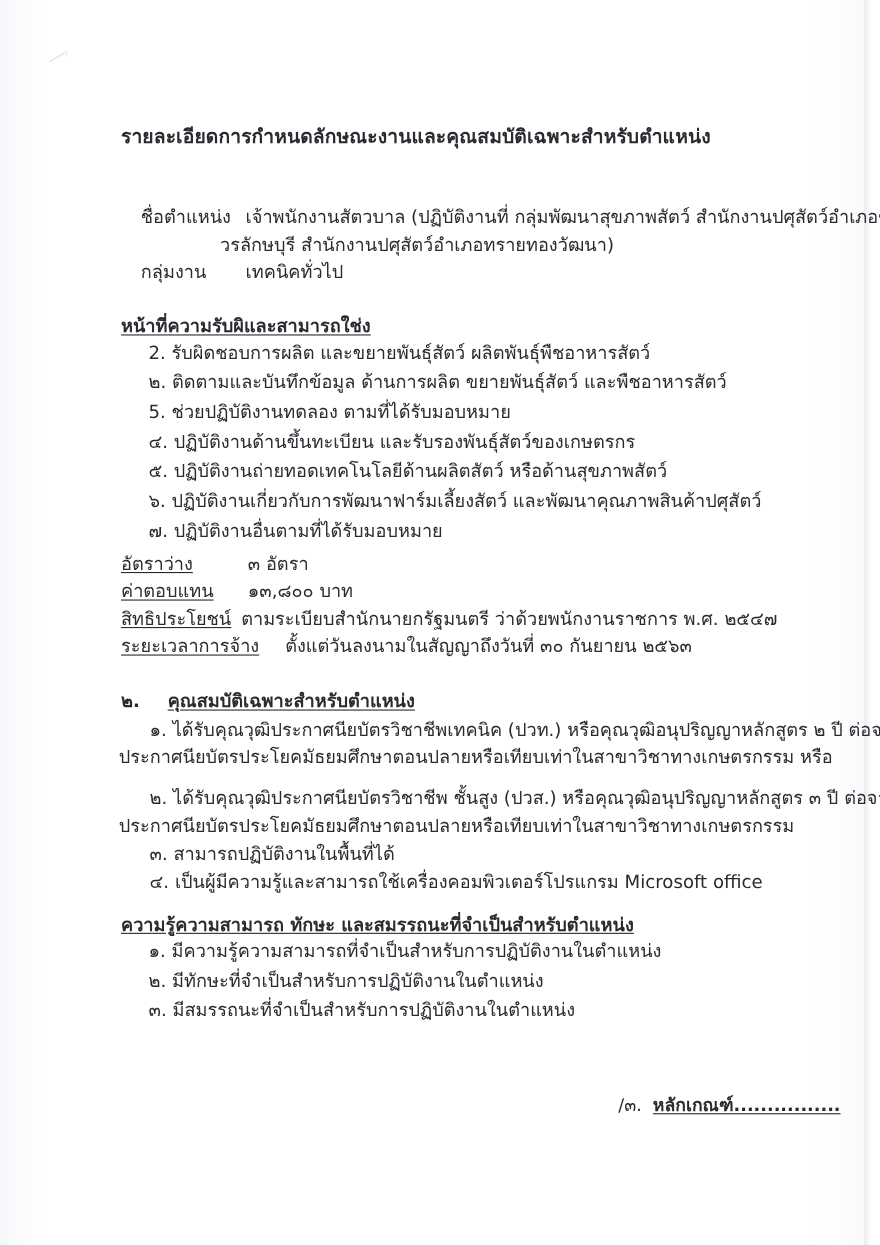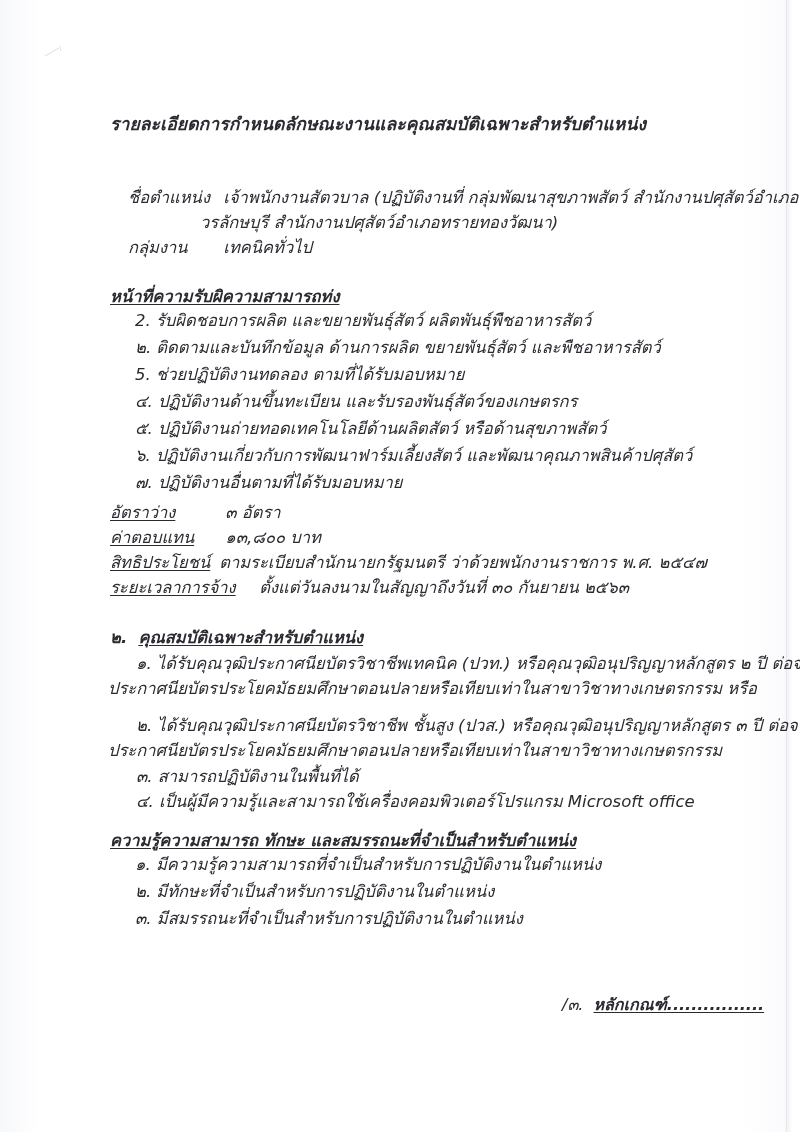--- a/index.html
+++ b/index.html
@@ -13,21 +13,20 @@
   }
   .page {
     position: relative;
     width: 800px;
     height: 1132px;
     margin: 0;
     background: #a3a3a3;
     overflow: hidden;
     box-sizing: border-box;
     color: #2a2a30;
-    font-style: italic;
   }
   
   .paper-tint {
     position: absolute;
     inset: 0;
     background:
       linear-gradient(90deg, #f7f8fb 0px, #ffffff 40px, #ffffff 740px, #fbfbfd 784px, #f2f3f6 788px, #ffffff 792px, #ffffff 800px),
       linear-gradient(180deg, #f6f7fa 0px, #ffffff 36px, #ffffff 1090px, #f8f9fc 1132px);
     pointer-events: none;
   }
@@ -133,21 +132,21 @@
       <span class="label-col" style="width:90px;">ชื่อตำแหน่ง</span>
       <span>เจ้าพนักงานสัตวบาล (ปฏิบัติงานที่ กลุ่มพัฒนาสุขภาพสัตว์ สำนักงานปศุสัตว์อำเภอขาณุ</span>
     </div>
     <div class="row" style="left:200px; top:210px;">วรลักษบุรี สำนักงานปศุสัตว์อำเภอทรายทองวัฒนา)</div>
 
     <div class="row" style="left:128px; top:235px;">
       <span class="label-col" style="width:90px;">กลุ่มงาน</span>
       <span>เทคนิคทั่วไป</span>
     </div>
 
-    <div class="section-head" style="top:283px;">หน้าที่ความรับผิความสามารถท่ง</div>
+    <div class="section-head" style="top:283px;">หน้าที่ความรับผิและสามารถใช่ง</div>
 
     <ul class="list" style="top:307px;">
       <li>2. รับผิดชอบการผลิต และขยายพันธุ์สัตว์ ผลิตพันธุ์พืชอาหารสัตว์</li>
       <li>๒. ติดตามและบันทึกข้อมูล ด้านการผลิต ขยายพันธุ์สัตว์ และพืชอาหารสัตว์</li>
       <li>5. ช่วยปฏิบัติงานทดลอง ตามที่ได้รับมอบหมาย</li>
       <li>๔. ปฏิบัติงานด้านขึ้นทะเบียน และรับรองพันธุ์สัตว์ของเกษตรกร</li>
       <li>๕. ปฏิบัติงานถ่ายทอดเทคโนโลยีด้านผลิตสัตว์ หรือด้านสุขภาพสัตว์</li>
       <li>๖. ปฏิบัติงานเกี่ยวกับการพัฒนาฟาร์มเลี้ยงสัตว์ และพัฒนาคุณภาพสินค้าปศุสัตว์</li>
       <li>๗. ปฏิบัติงานอื่นตามที่ได้รับมอบหมาย</li>
     </ul>
@@ -167,21 +166,21 @@
       <span style="margin-left:12px;">ตามระเบียบสำนักนายกรัฐมนตรี ว่าด้วยพนักงานราชการ พ.ศ. ๒๕๔๗</span>
     </div>
 
     <div class="row" style="left:110px; top:575px;">
       <span class="label-col u" style="width:120px;">ระยะเวลาการจ้าง</span>
       <span style="margin-left:24px;">ตั้งแต่วันลงนามในสัญญาถึงวันที่ ๓๐ กันยายน ๒๕๖๓</span>
     </div>
 
     <div class="row" style="left:110px; top:625px;">
       <span class="b">๒.</span>
-      <span class="b u" style="margin-left:6px;">คุณสมบัติเฉพาะสำหรับตำแหน่ง</span>
+      <span class="b u" style="margin-left:20px;">คุณสมบัติเฉพาะสำหรับตำแหน่ง</span>
     </div>
 
     <div class="row" style="left:136px; top:651px;">๑. ได้รับคุณวุฒิประกาศนียบัตรวิชาชีพเทคนิค (ปวท.) หรือคุณวุฒิอนุปริญญาหลักสูตร ๒ ปี ต่อจาก</div>
     <div class="row" style="left:108px; top:676px;">ประกาศนียบัตรประโยคมัธยมศึกษาตอนปลายหรือเทียบเท่าในสาขาวิชาทางเกษตรกรรม หรือ</div>
     <div class="row" style="left:136px; top:713px;">๒. ได้รับคุณวุฒิประกาศนียบัตรวิชาชีพ ชั้นสูง (ปวส.) หรือคุณวุฒิอนุปริญญาหลักสูตร ๓ ปี ต่อจาก</div>
     <div class="row" style="left:108px; top:738px;">ประกาศนียบัตรประโยคมัธยมศึกษาตอนปลายหรือเทียบเท่าในสาขาวิชาทางเกษตรกรรม</div>
     <div class="row" style="left:136px; top:764px;">๓. สามารถปฏิบัติงานในพื้นที่ได้</div>
     <div class="row" style="left:136px; top:789px;">๔. เป็นผู้มีความรู้และสามารถใช้เครื่องคอมพิวเตอร์โปรแกรม Microsoft office</div>
 
     <div class="section-head" style="top:827px;">ความรู้ความสามารถ ทักษะ และสมรรถนะที่จำเป็นสำหรับตำแหน่ง</div>

